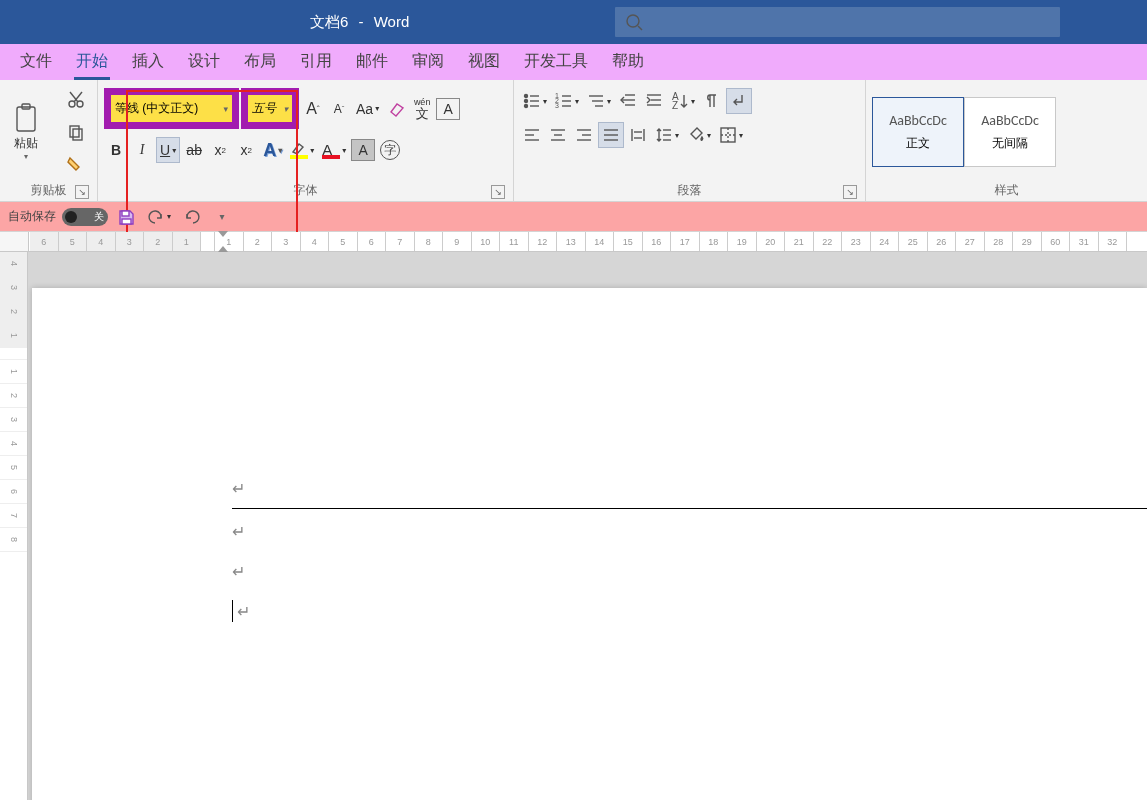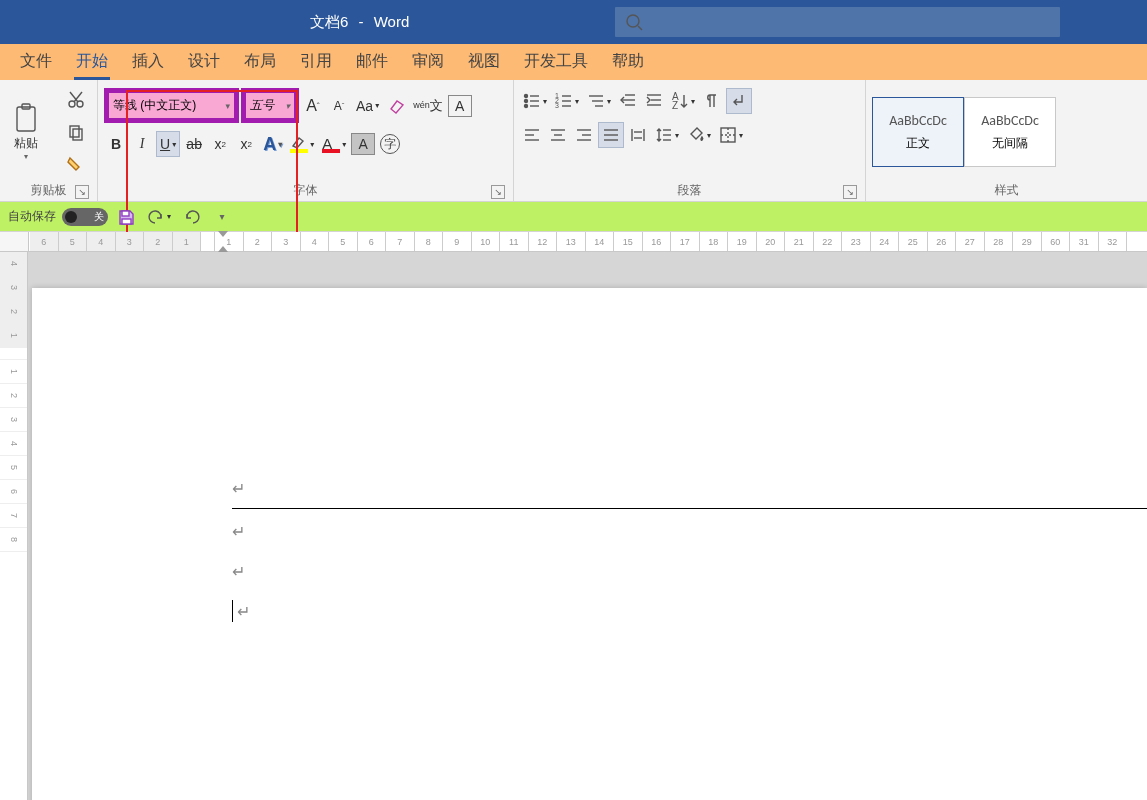--- a/index.html
+++ b/index.html
@@ -8,50 +8,50 @@
 
 .title-bar { height: 44px; background: #2b579a; display: flex; align-items: center; position: relative; }
 .title-bar .title { position: absolute; left: 50%; transform: translateX(-50%); color: #fff; font-size: 15px; left: 310px; transform: none; }
 .title-bar .title .sep { margin: 0 6px; }
 .search-box { position: absolute; left: 615px; width: 445px; height: 30px; background: #4f74aa; display: flex; align-items: center; padding: 0 10px; border-radius: 1px; }
 .search-box svg { width: 18px; height: 18px; fill: none; stroke: #fff; stroke-width: 2; }
 .search-box input { flex: 1; background: transparent; border: none; color: #fff; font-size: 14px; margin-left: 10px; outline: none; }
 .search-box input::placeholder { color: #d0dff0; }
 
 
-.tabs { height: 36px; background: #fdba74; display: flex; align-items: flex-end; padding: 0 8px; border-bottom: 0; }
+.tabs { height: 36px; background: #f0abfc; display: flex; align-items: flex-end; padding: 0 8px; border-bottom: 0; }
 .tab { padding: 6px 12px 8px; font-size: 16px; color: #444; cursor: pointer; position: relative; }
 .tab.active { color: #2b579a; font-weight: 500; }
 .tab.active:after { content: ""; position: absolute; left: 10px; right: 10px; bottom: 0; height: 3px; background: #2b579a; }
 
 
 .ribbon { height: 122px; background: #f3f3f3; border-bottom: 1px solid #d4d4d4; display: flex; position: relative; }
 .ribbon-group { border-right: 1px solid #d4d4d4; display: flex; flex-direction: column; height: 100%; position: relative; padding: 4px 6px 0 6px; }
 .ribbon-group-label { height: 22px; font-size: 12px; color: #666; text-align: center; display: flex; align-items: center; justify-content: center; position: relative; }
 .dialog-launcher { position: absolute; right: 2px; bottom: 2px; width: 14px; height: 14px; border: 1px solid #999; font-size: 9px; display:flex; align-items:center; justify-content:center; color:#666; }
 .ribbon-body { flex: 1; display: flex; align-items: center; gap: 18px; }
 .rbtn { display: inline-flex; align-items: center; justify-content: center; min-width: 24px; height: 26px; padding: 1px 3px; font-size: 14px; color: #333; cursor: pointer; position: relative; }
 .rbtn.large { flex-direction: column; height: 68px; min-width: 40px; font-size: 12px; }
 .rbtn.sel { background: #d6dde8; border: 1px solid #adb9cc; }
 .col { display: flex; flex-direction: column; gap: 2px; }
 .row { display: flex; gap: 2px; align-items: center; }
-.font-combo { display: inline-flex; align-items: center; border: 5px solid #a21caf; background: #f9a8d4; height: 35px; font-size: 12px; padding: 0 4px; }
+.font-combo { display: inline-flex; align-items: center; border: 7px solid #a21caf; background: #fde047; height: 41px; font-size: 12px; padding: 0 4px; }
 .font-combo .dd { font-size: 9px; color:#666; margin-left:2px; }
 .font-combo.name { width: 135px; }
 .font-combo.size { width: 58px; font-style: italic; }
 svg.i { width: 18px; height: 18px; stroke: #555; stroke-width: 1.4; fill: none; }
 .hl-bar { width: 18px; height: 4px; display: block; margin-top: -3px; }
 .style-card { width: 92px; height: 70px; border: 1px solid #c8c8c8; background: #fff; display: flex; flex-direction: column; align-items: center; justify-content: center; font-size: 12px; gap: 6px; }
 .style-card.sel { border-color: #2b579a; background: #eef3fa; }
 .style-preview { font-size: 14px; color: #555; font-family: "Calibri", sans-serif; }
 .style-preview.big { font-size: 24px; font-weight: bold; color: #1f3763;}
 .red-highlight { position: absolute; border: 2px solid #e52020; pointer-events: none; }
 
 
-.qat { height: 30px; background: #bef264; border-bottom: 1px solid #d4d4d4; display: flex; align-items: center; padding: 0 8px; gap: 6px; font-size: 12px; color:#444; }
+.qat { height: 30px; background: #fca5a5; border-bottom: 1px solid #d4d4d4; display: flex; align-items: center; padding: 0 8px; gap: 6px; font-size: 12px; color:#444; }
 .toggle { display: inline-flex; align-items: center; width: 46px; height: 18px; border-radius: 9px; background: #666; position: relative; padding: 0 4px; justify-content: flex-end; color:#fff; font-size:10px;}
 .toggle:before { content: ""; width: 12px; height: 12px; background: #222; border-radius: 50%; position: absolute; left: 3px; top: 3px; }
 
 
 .ruler-h { height: 20px; background: #fff; border-bottom: 1px solid #c8c8c8; display: flex; position: relative; font-size: 9px; color: #888; }
 .ruler-h:before { content:""; position:absolute; left:0; width:28px; top:0; bottom:0; border-right:1px solid #c8c8c8; background:#f6f6f6; display:flex;}
 .ruler-corner { width:28px; height:100%; display:flex; align-items:center; justify-content:center; border-right:1px solid #c8c8c8; background:#f6f6f6; font-weight:bold; color:#555;}
 .ruler-h .ticks { position: absolute; left: 30px; right: 0; top: 0; bottom: 0; display: flex; }
 .tick { flex: 0 0 28.5px; border-right: 1px solid #ccc; display: flex; align-items: center; justify-content: center; color: #999; font-size: 9px; position:relative;}
 .tick.neg { background: #eee; }
@@ -152,21 +152,21 @@
             <span class="dd">▾</span>
           </span>
         <span class="rbtn" style="font-size:16px">A<sup style="font-size:9px;color:#555">ˆ</sup></span>
         <span class="rbtn" style="font-size:12px">A<sup style="font-size:8px;color:#555">ˇ</sup></span>
         <span class="rbtn">Aa<span style="font-size:8px;margin-left:2px">▾</span></span>
         <span class="rbtn">
             <svg class="i" style="stroke:#c040a0">
               <path d="M4 12 L10 4 L16 8 L9 16 Z"></path>
             </svg>
           </span>
-        <span class="rbtn" style="flex-direction:row;height:auto;line-height:1;font-size:9px">
+        <span class="rbtn" style="flex-direction:column;height:auto;line-height:1;font-size:9px">
             <span>wén</span>
             <span style="font-size:13px">文</span>
           </span>
         <span class="rbtn" style="border:1px solid #888;width:22px;height:22px">A</span>
       </div>
       <div class="row">
         <span class="rbtn" style="font-weight:bold">B</span>
         <span class="rbtn" style="font-style:italic;font-family:serif">I</span>
         <span class="rbtn sel">
             <span style="text-decoration:underline">U</span>

